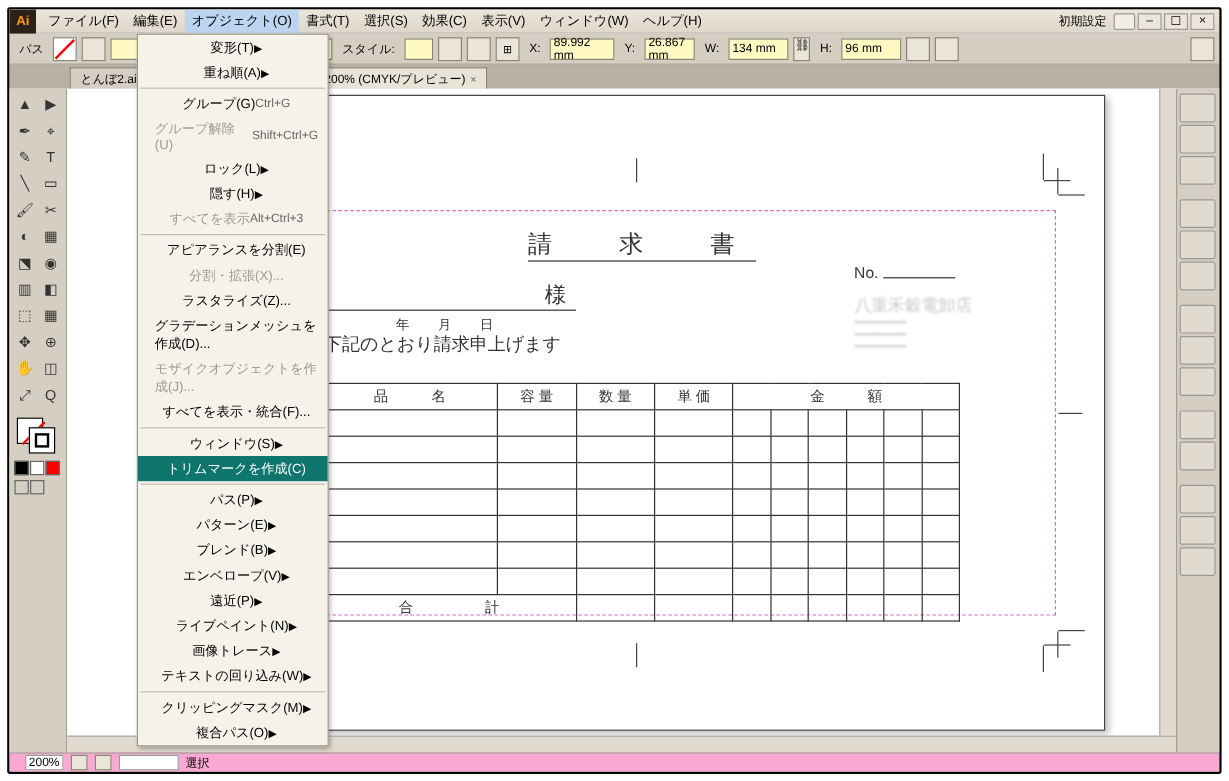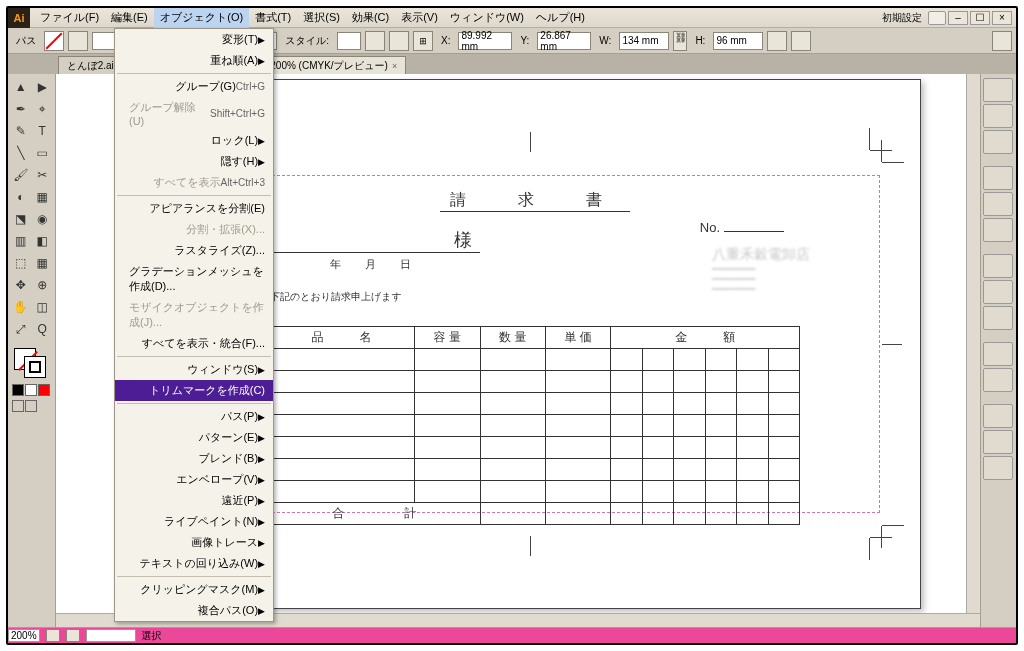--- a/index.html
+++ b/index.html
@@ -10,21 +10,21 @@
 .ai-logo{width:22px;height:20px;background:#2a2119;color:#ff9a00;font-weight:700;font-size:11px;display:flex;align-items:center;justify-content:center;margin-right:4px}
 .mitem{padding:0 6px;height:20px;display:flex;align-items:center;cursor:default}
 .mitem.open{background:#bcd4f0}
 .menubar-right{margin-left:auto;display:flex;align-items:center;gap:2px;padding-right:4px}
 .topicon{width:18px;height:14px;border:1px solid #999;background:#f3eee5;border-radius:2px}
 .winbtn{width:20px;height:14px;border:1px solid #999;background:#ece6da;font-size:10px;display:flex;align-items:center;justify-content:center}
 
 .ctrlbar{height:26px;background:#d4cfc2;border-bottom:1px solid #a59f93;display:flex;align-items:center;font-size:10px;gap:4px;padding:0 4px}
 .lbl{padding:0 4px}
 .sq{width:20px;height:20px;border:1px solid #8a8577;background:#eae5d9}
-.inp{height:18px;border:1px solid #8a8577;background:#ffffff;font-size:10px;padding:0 2px;display:flex;align-items:center}
+.inp{height:18px;border:1px solid #8a8577;background:#fef9c3;font-size:10px;padding:0 2px;display:flex;align-items:center}
 .blue{color:#0066cc}
 
 .tabbar{height:20px;background:#b7b2a5;display:flex;align-items:flex-end;font-size:10px;padding-left:50px}
 .tab{padding:2px 8px;background:#d4cfc2;border:1px solid #8a8577;border-bottom:none;margin-right:2px;height:18px;display:flex;align-items:center;gap:4px}
 .tab.active{background:#e8e3d7}
 .tab-x{font-size:9px;color:#666}
 
 .workspace{position:absolute;top:66px;bottom:16px;left:0;right:0;background:#fff;display:flex}
 .tools{width:48px;background:#d4cfc2;border-right:1px solid #a59f93;display:flex;flex-direction:column;padding:2px;gap:0}
 .toolrow{display:flex}
@@ -34,43 +34,43 @@
 .cp-stroke{position:absolute;width:22px;height:22px;border:1px solid #000;background:#fff;left:14px;top:10px}
 .cp-stroke::after{content:"";position:absolute;inset:4px;border:2px solid #000}
 .cp-red{position:absolute;width:26px;height:2px;background:red;transform:rotate(-45deg);left:0;top:11px}
 .sw-row{display:flex;gap:1px;padding:2px}
 .sw{width:12px;height:12px;border:1px solid #666}
 .canvas-area{flex:1;position:relative;background:#fff;overflow:hidden}
 .right-panels{width:36px;background:#d4cfc2;border-left:1px solid #a59f93;display:flex;flex-direction:column;gap:2px;padding:4px 2px}
 .ricon{width:30px;height:24px;background:#e0dbce;border:1px solid #999;border-radius:2px}
 
 .dropdown{position:absolute;left:106px;top:20px;width:160px;background:#f5f2ea;border:1px solid #9d9688;box-shadow:2px 2px 4px rgba(0,0,0,.3);font-size:11px;z-index:100}
-.dd-item{padding:3px 8px 3px 14px;display:flex;justify-content:flex-end;align-items:center;cursor:default}
-.dd-item.hover{background:#4c1d95;color:#fff}
+.dd-item{padding:3px 8px 3px 14px;display:flex;justify-content:center;align-items:center;cursor:default}
+.dd-item.hover{background:#0f766e;color:#fff}
 .dd-item.disabled{color:#a09a8d}
 .dd-sep{height:1px;background:#c4bdb0;margin:2px 2px}
 .dd-arrow{font-size:9px}
 .dd-short{font-size:10px;color:#666}
 
 .artboard{position:absolute;left:85px;top:5px;width:780px;height:530px;border:1px solid #444;box-shadow:3px 3px 6px rgba(0,0,0,.25);background:#fff}
 .crop{position:absolute;background:#444}
 .bleed{position:absolute;left:40px;top:95px;right:40px;bottom:95px;border:1.5px dashed #d070c0}
 .invoice{position:absolute;left:128px;top:110px;width:530px;font-family:"MS Mincho",serif;color:#333}
-.inv-title{font-size:16px;letter-spacing:18px;text-align:center;border-bottom:1.5px solid #333;width:190px;margin:0 auto}
-.inv-no{position:absolute;right:16px;top:30px;font-size:13px}
+.inv-title{font-size:20px;letter-spacing:18px;text-align:center;border-bottom:1.5px solid #333;width:190px;margin:0 auto}
+.inv-no{position:absolute;right:4px;top:30px;font-size:13px}
 .inv-sama{font-size:18px;border-bottom:1px solid #333;width:210px;text-align:right;padding-right:8px;margin-top:16px}
 .inv-date{font-size:11px;display:flex;gap:24px;margin-left:60px;margin-top:4px}
-.inv-line{font-size:10px;margin-top:18px}
+.inv-line{font-size:15px;margin-top:0}
 .inv-shop{position:absolute;right:-10px;top:56px;font-size:14px;color:#c8c8c8;filter:blur(1px)}
 .inv-shop div{font-size:9px}
 .inv-table{border-collapse:collapse;margin-top:22px;width:100%}
 .inv-table td{border:1.2px solid #333;height:22px;font-size:12px;text-align:center}
 .inv-table .wide{letter-spacing:12px;padding-left:10px}
 
-.status{position:absolute;left:0;right:0;bottom:0;height:16px;background:#ec4899;border-top:1px solid #a59f93;display:flex;align-items:center;font-size:10px;padding:0 0;gap:6px}
+.status{position:absolute;left:0;right:0;bottom:0;height:16px;background:#f9a8d4;border-top:1px solid #a59f93;display:flex;align-items:center;font-size:10px;padding:0 13px;gap:6px}
 .stat-inp{height:13px;border:1px solid #999;background:#fff;padding:0 2px}
 .scroll-h{position:absolute;bottom:16px;left:48px;right:36px;height:14px;background:#e0dbce;border-top:1px solid #aaa}
 .scroll-v{position:absolute;top:66px;bottom:30px;right:36px;width:14px;background:#e0dbce;border-left:1px solid #aaa}
 </style>
 </head>
 <body>
 
 <div class="frame">
 
   <div class="menubar">
@@ -207,21 +207,21 @@
     <span class="lbl blue">不透明度:</span>
     <div class="inp" style="width:40px">100%</div>
     <span class="lbl">スタイル:</span>
     <div class="inp" style="width:24px"></div>
     <div class="sq"></div>
     <div class="sq"></div>
     <div class="sq" style="font-size:9px;display:flex;align-items:center;justify-content:center">⊞</div>
     <span class="lbl">X:</span>
     <div class="inp" style="width:54px">89.992 mm</div>
     <span class="lbl">Y:</span>
-    <div class="inp" style="width:54px">26.867 mm</div>
+    <div class="inp" style="width:42px">26.867 mm</div>
     <span class="lbl">W:</span>
     <div class="inp" style="width:50px">134 mm</div>
     <div class="sq" style="width:14px">⛓</div>
     <span class="lbl">H:</span>
     <div class="inp" style="width:50px">96 mm</div>
     <div class="sq"></div>
     <div class="sq"></div>
     <div style="flex:1"></div>
     <div class="sq"></div>
   </div>

